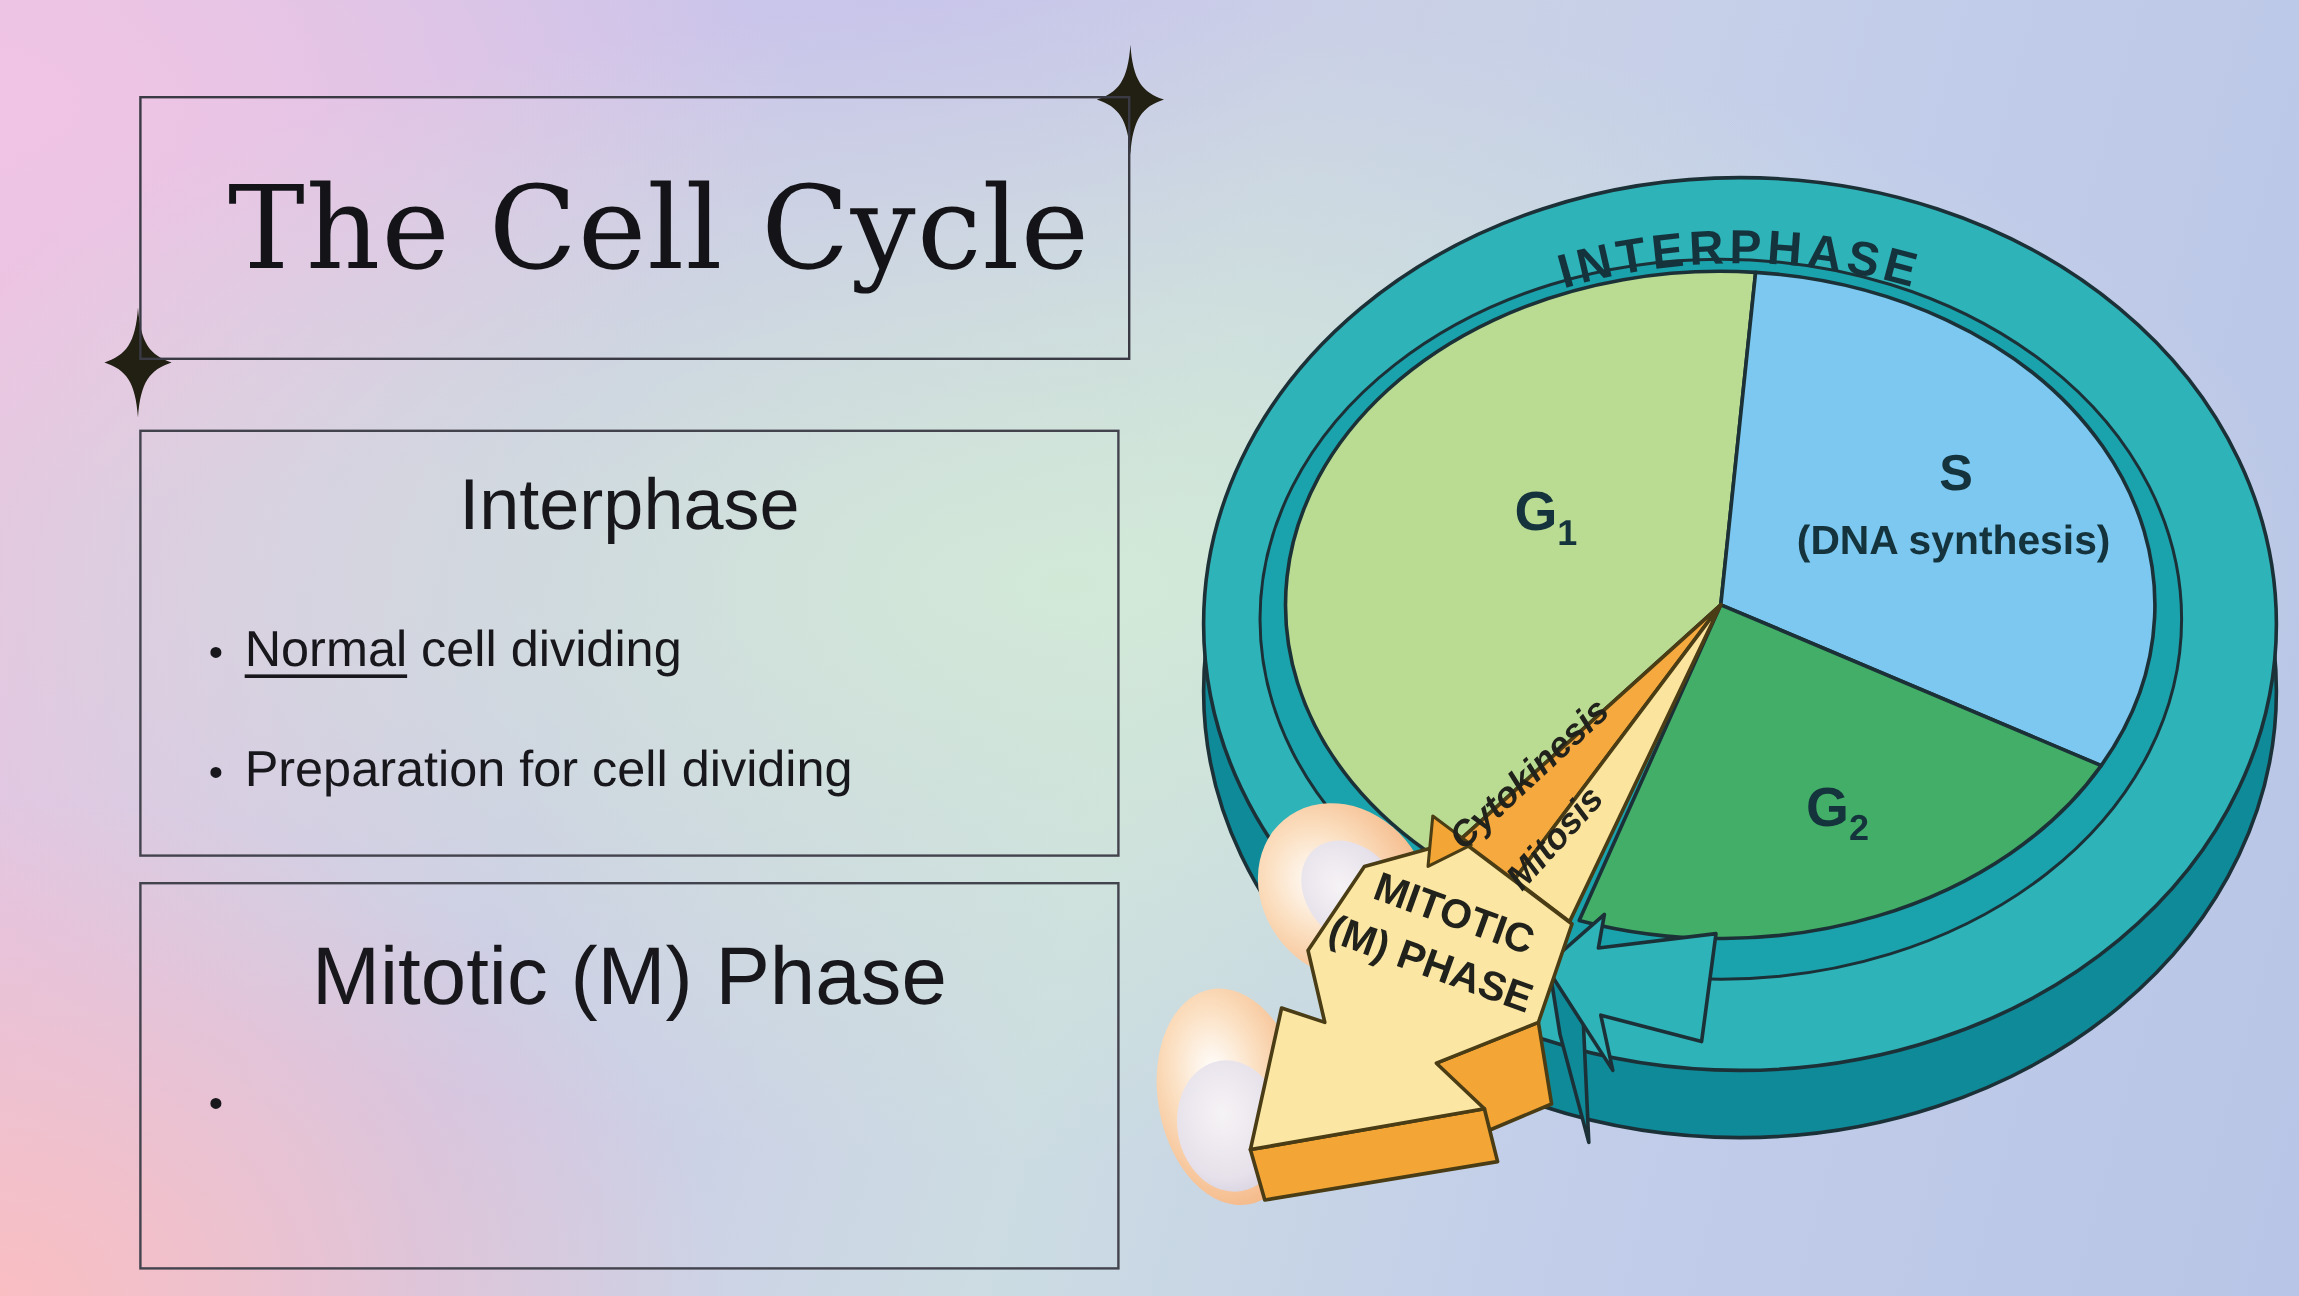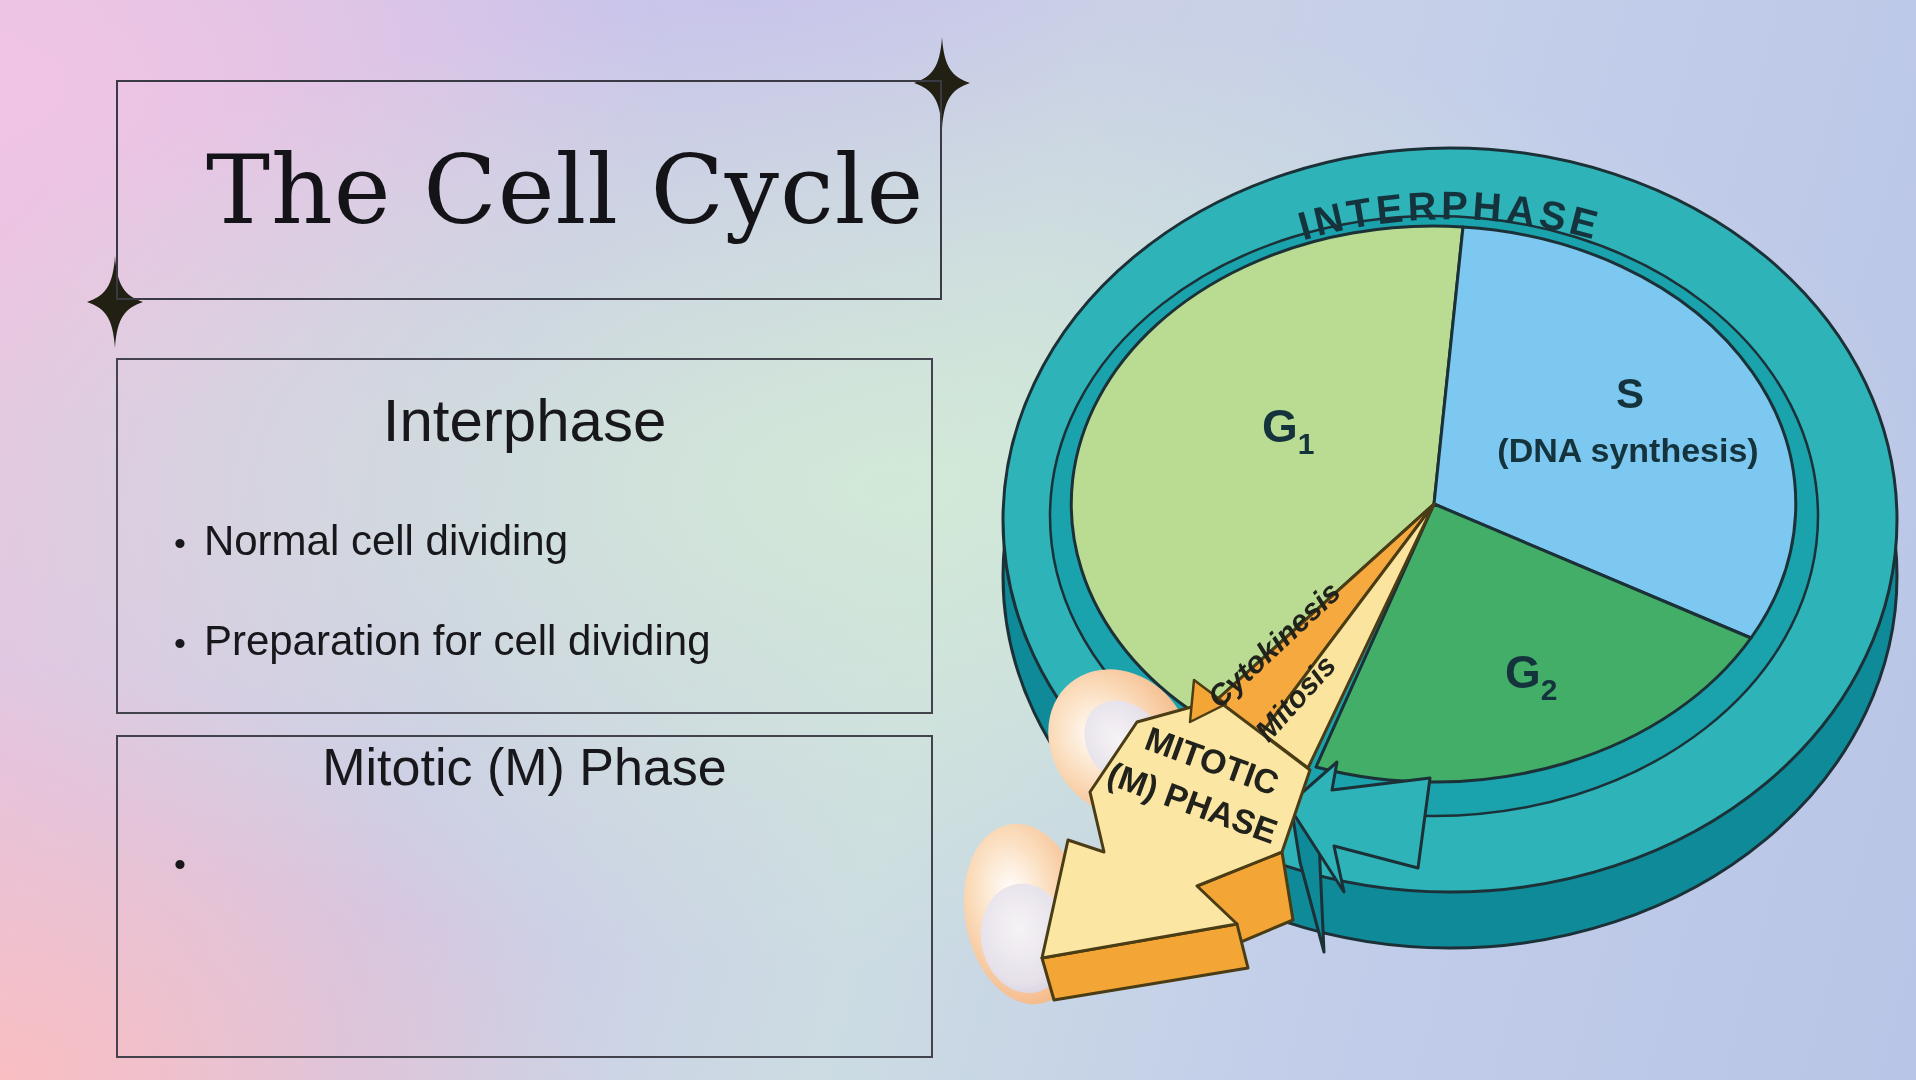--- a/index.html
+++ b/index.html
@@ -11,36 +11,36 @@
       radial-gradient(45% 55% at 0% 100%, #f9bec2 0%, rgba(249,190,194,0) 70%),
       radial-gradient(50% 45% at 0% 8%, #f0c4e4 0%, rgba(240,196,228,0) 70%),
       radial-gradient(45% 40% at 38% 0%, rgba(200,196,235,.9) 0%, rgba(200,196,235,0) 100%),
       linear-gradient(105deg,#ecc3e0 0%,#ccc9e9 28%,#ccdce2 50%,#c2cdea 72%,#b9c5e6 100%);
   }
   .title-box{
     position:absolute;left:116px;top:80px;width:826px;height:220px;
     border:2px solid #3a3a45;display:flex;align-items:center;box-sizing:border-box;
   }
   .title-box h1{
-    margin:16px;padding-left:72px;font-family:"DejaVu Serif",serif;font-weight:500;
+    margin:0;padding-left:72px;font-family:"DejaVu Serif",serif;font-weight:500;
     font-size:96px;letter-spacing:1px;color:#141418;white-space:nowrap;
   }
   .spark{position:absolute;}
   .box{position:absolute;left:116px;width:817px;border:2px solid #43434e;box-sizing:border-box;}
   .box h2{margin:0;text-align:center;font-weight:400;color:#17171c;}
   .interphase-box{top:358px;height:356px;}
   .interphase-box h2{padding-top:26px;font-size:60px;}
   .mitotic-box{top:735px;height:323px;}
-  .mitotic-box h2{font-size:52px;}
+  .mitotic-box h2{padding-top:38px;font-size:68px;}
   .bullets{display:flex;flex-direction:column;margin-left:56px;}
   .interphase-box .bullets{margin-top:62px;gap:52px;}
   .mitotic-box .bullets{margin-top:48px;}
   .bullet-row{display:flex;align-items:baseline;font-size:42px;color:#17171c;}
   .bullet-row .dot{font-size:34px;margin-right:18px;}
-  .ul{text-decoration-thickness:3px;text-underline-offset:7px;}
+  .ul{text-decoration:underline;text-decoration-thickness:3px;text-underline-offset:7px;}
   .diagram{position:absolute;left:0;top:0;}
   svg text{font-family:"Liberation Sans",sans-serif;}
 </style>
 </head>
 <body>
 
 <div class="slide">
 
   <svg class="spark" style="left:912px;top:35px;" width="60" height="96" viewBox="-30 -48 60 96">
     <path d="M0,-46 C2,-16 10,-6 28,0 C10,6 2,16 0,46 C-2,16 -10,6 -28,0 C-10,-6 -2,-16 0,-46 Z" fill="#221f13"></path>

